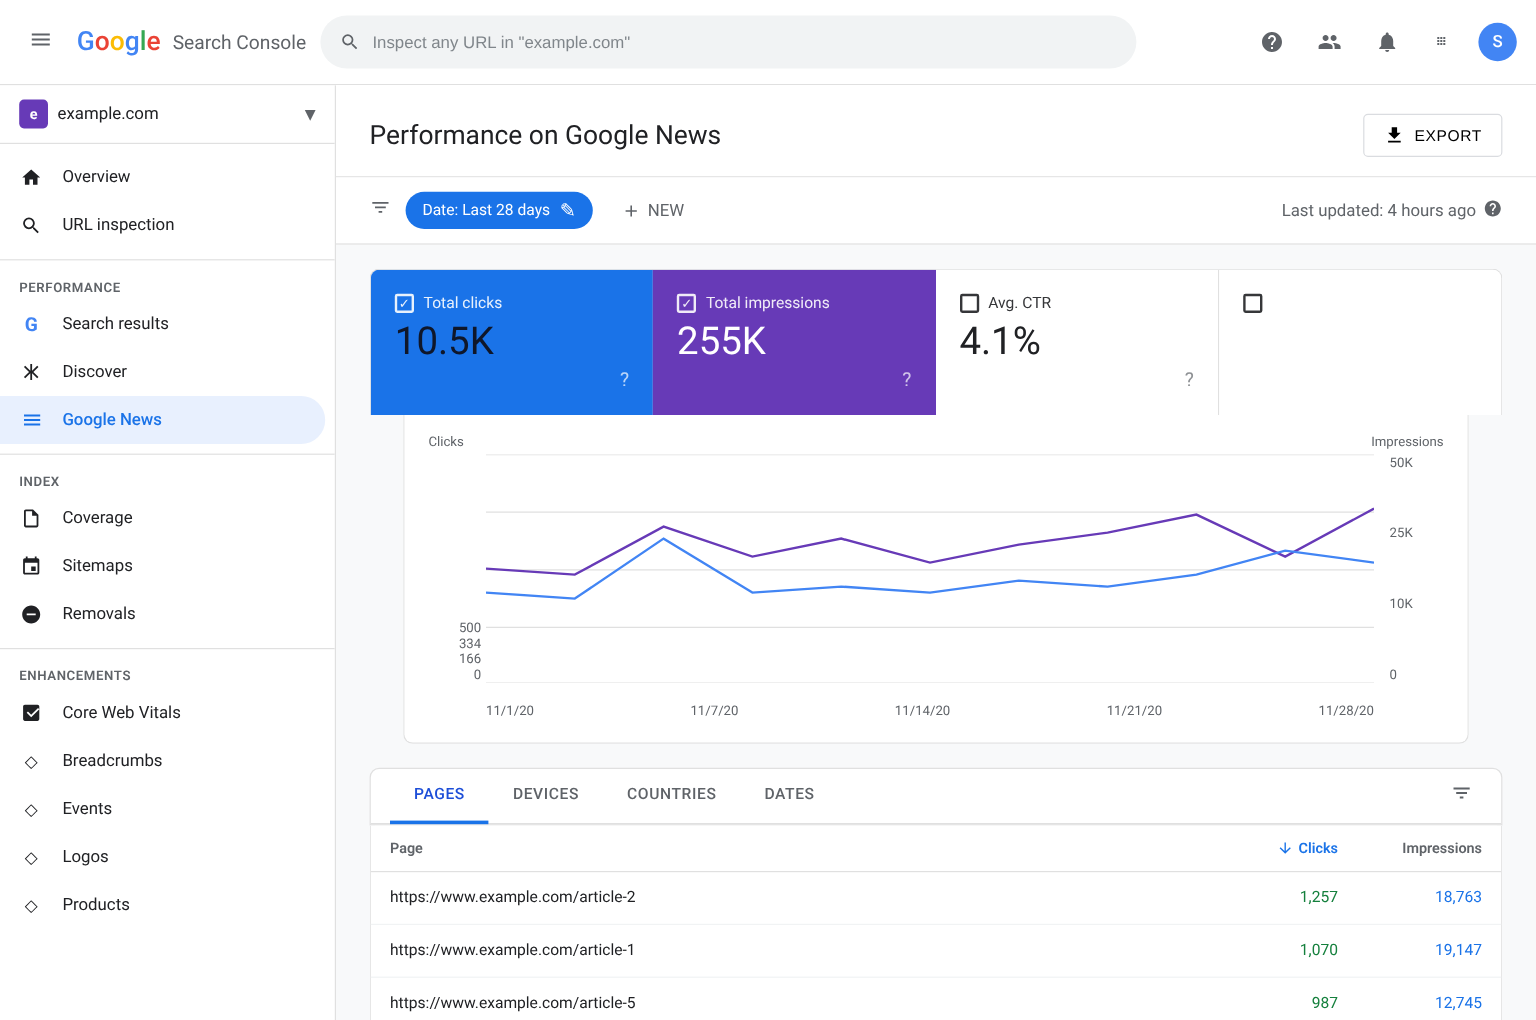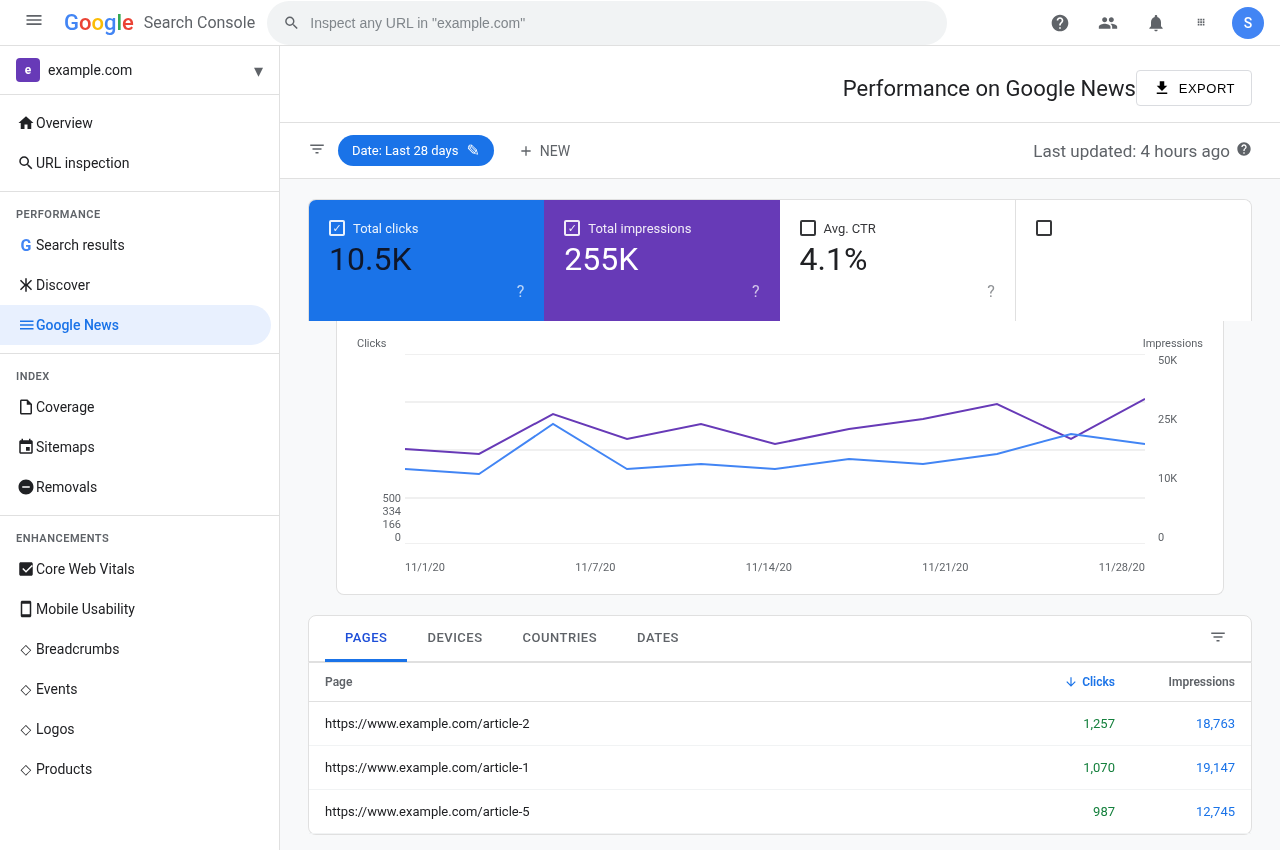--- a/index.html
+++ b/index.html
@@ -1,19 +1,19 @@
 <!DOCTYPE html>
 <html><head>
   <meta charset="utf-8">
   <style>
     * { box-sizing: border-box; margin: 0; padding: 0; }
     body { font-family: 'Google Sans', Roboto, Arial, sans-serif; font-size: 14px; background: #f8f9fa; color: #202124; display: flex; flex-direction: column; height: 850px; overflow: hidden; }
 
     
-    .topbar { display: flex; align-items: center; background: #fff; height: 46px; padding: 0 16px; border-bottom: 1px solid #e0e0e0; gap: 12px; flex-shrink: 0; }
+    .topbar { display: flex; align-items: center; background: #fff; height: 71px; padding: 0 16px; border-bottom: 1px solid #e0e0e0; gap: 12px; flex-shrink: 0; }
     .topbar-hamburger { color: #5f6368; cursor: pointer; font-size: 20px; padding: 8px; }
     .topbar-logo { display: flex; align-items: center; gap: 6px; white-space: nowrap; }
     .logo-google { font-size: 22px; font-weight: 500; }
     .logo-g { color: #4285f4; }
     .logo-o1 { color: #ea4335; }
     .logo-o2 { color: #fbbc05; }
     .logo-g2 { color: #4285f4; }
     .logo-l { color: #34a853; }
     .logo-e { color: #ea4335; }
     .logo-sc { font-size: 16px; color: #5f6368; font-weight: 400; margin-left: 4px; }
@@ -29,40 +29,40 @@
     .main-layout { display: flex; flex: 1; overflow: hidden; }
 
     
     .sidebar { width: 280px; background: #fff; border-right: 1px solid #e0e0e0; display: flex; flex-direction: column; overflow-y: auto; flex-shrink: 0; }
     .sidebar-domain { display: flex; align-items: center; padding: 12px 16px; border-bottom: 1px solid #e0e0e0; cursor: pointer; gap: 8px; }
     .sidebar-domain-icon { width: 24px; height: 24px; background: #673ab7; border-radius: 4px; display: flex; align-items: center; justify-content: center; color: white; font-size: 12px; font-weight: 700; flex-shrink: 0; }
     .sidebar-domain-name { font-size: 14px; color: #202124; flex: 1; }
     .sidebar-domain-arrow { color: #5f6368; font-size: 18px; }
 
     .sidebar-nav { padding: 8px 0; }
-    .sidebar-item { display: flex; align-items: center; padding: 10px 16px; cursor: pointer; gap: 0; border-radius: 0 24px 24px 0; margin-right: 8px; color: #202124; font-size: 14px; }
+    .sidebar-item { display: flex; align-items: center; padding: 10px 16px; cursor: pointer; gap: 16px; border-radius: 0 24px 24px 0; margin-right: 8px; color: #202124; font-size: 14px; }
     .sidebar-item.active { background: #e8f0fe; color: #1a73e8; font-weight: 500; }
     .sidebar-item .icon { width: 20px; height: 20px; display: flex; align-items: center; justify-content: center; color: inherit; flex-shrink: 0; }
 
     .sidebar-section-label { font-size: 11px; font-weight: 600; color: #5f6368; padding: 8px 16px 4px; letter-spacing: 0.5px; text-transform: uppercase; margin-top: 8px; }
     .sidebar-divider { height: 1px; background: #e0e0e0; margin: 8px 0; }
 
     
     .content { flex: 1; overflow-y: auto; padding: 0; background: #f8f9fa; }
-    .content-header { display: flex; align-items: center; justify-content: flex-end; padding: 24px 28px 16px; background: #fff; border-bottom: 1px solid #e0e0e0; }
+    .content-header { display: flex; align-items: center; justify-content: space-between; padding: 24px 28px 16px; background: #fff; border-bottom: 1px solid #e0e0e0; }
     .content-title { font-size: 22px; font-weight: 400; color: #202124; }
     .export-btn { display: flex; align-items: center; gap: 8px; background: #fff; border: 1px solid #dadce0; border-radius: 4px; padding: 8px 16px; cursor: pointer; font-size: 13px; font-weight: 500; color: #000000; letter-spacing: 0.5px; }
 
     
     .filter-bar { display: flex; align-items: center; padding: 12px 28px; background: #fff; border-bottom: 1px solid #e0e0e0; gap: 12px; }
     .filter-icon { color: #5f6368; font-size: 18px; cursor: pointer; }
     .date-filter { display: flex; align-items: center; gap: 8px; background: #1a73e8; color: white; border-radius: 20px; padding: 6px 14px; font-size: 13px; cursor: pointer; }
     .date-filter .edit-icon { font-size: 16px; }
     .new-btn { display: flex; align-items: center; gap: 6px; color: #5f6368; font-size: 14px; cursor: pointer; padding: 6px 12px; border-radius: 20px; }
-    .last-updated { margin-left: auto; font-size: 17px; color: #5f6368; display: flex; align-items: center; gap: 6px; padding-left: 22px; }
+    .last-updated { margin-left: auto; font-size: 14px; color: #5f6368; display: flex; align-items: center; gap: 6px; padding-left: 22px; }
 
     
     .metrics-section { padding: 20px 28px 0; }
     .metrics-cards { display: flex; border-radius: 8px 8px 0 0; overflow: hidden; border: 1px solid #e0e0e0; border-bottom: none; }
     .metric-card { padding: 20px 20px; display: flex; flex-direction: column; gap: 4px; cursor: pointer; min-width: 160px; }
     .metric-card.blue { background: #1a73e8; color: white; flex: 1; }
     .metric-card.purple { background: #673ab7; color: white; flex: 1; }
     .metric-card.light { background: #fff; color: #202124; flex: 1; border-right: 1px solid #e0e0e0; }
     .metric-card.light-last { background: #fff; color: #202124; flex: 1; }
     .metric-label { display: flex; align-items: center; gap: 8px; font-size: 13px; opacity: 0.9; }
@@ -236,28 +236,20 @@
 
       <div class="sidebar-item">
         <span class="icon">
           <svg width="18" height="18" viewBox="0 0 24 24" fill="currentColor">
               <path d="M19 3H5c-1.1 0-2 .9-2 2v14c0 1.1.9 2 2 2h14c1.1 0 2-.9 2-2V5c0-1.1-.9-2-2-2zm-7 14l-5-5 1.41-1.41L12 14.17l7.59-7.59L21 8l-9 9z"></path>
             </svg>
         </span>
         <span>Core Web Vitals</span>
       </div>
       <div class="sidebar-item">
-        <span class="icon">
-          <svg width="18" height="18" viewBox="0 0 24 24" fill="currentColor">
-              <path d="M17 1.01L7 1c-1.1 0-2 .9-2 2v18c0 1.1.9 2 2 2h10c1.1 0 2-.9 2-2V3c0-1.1-.9-1.99-2-1.99zM17 19H7V5h10v14z"></path>
-            </svg>
-        </span>
-        <span>Mobile Usability</span>
-      </div>
-      <div class="sidebar-item">
         <span class="icon">◇</span>
         <span>Breadcrumbs</span>
       </div>
       <div class="sidebar-item">
         <span class="icon">◇</span>
         <span>Events</span>
       </div>
       <div class="sidebar-item">
         <span class="icon">◇</span>
         <span>Logos</span>

